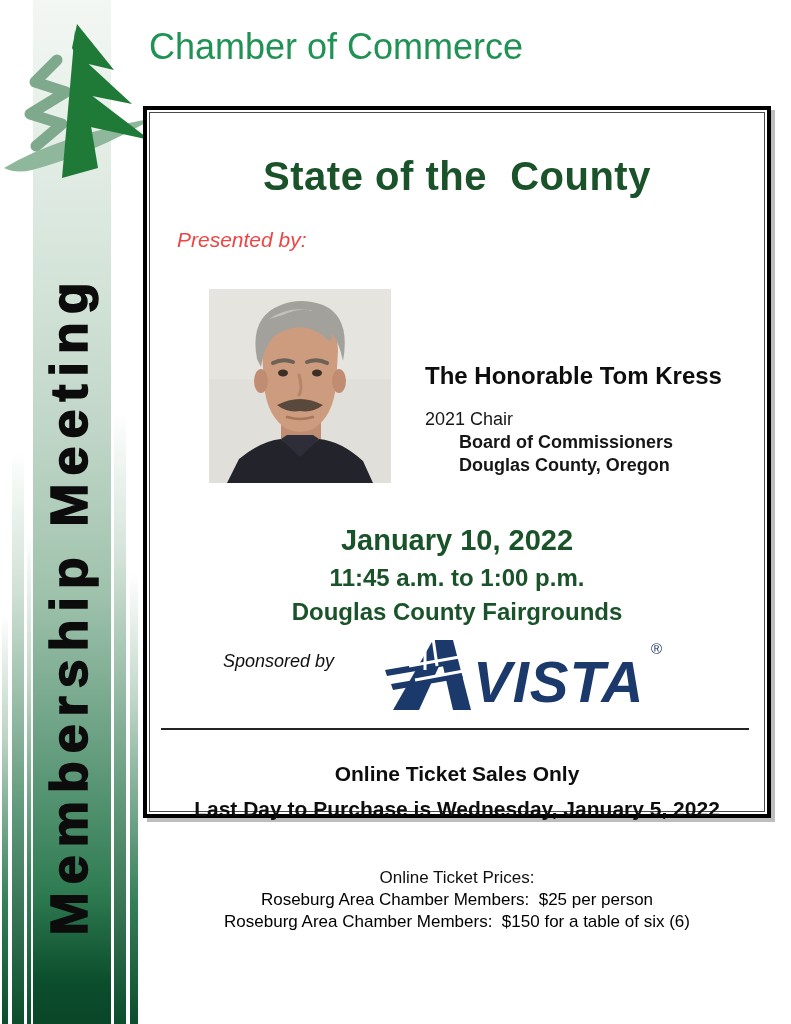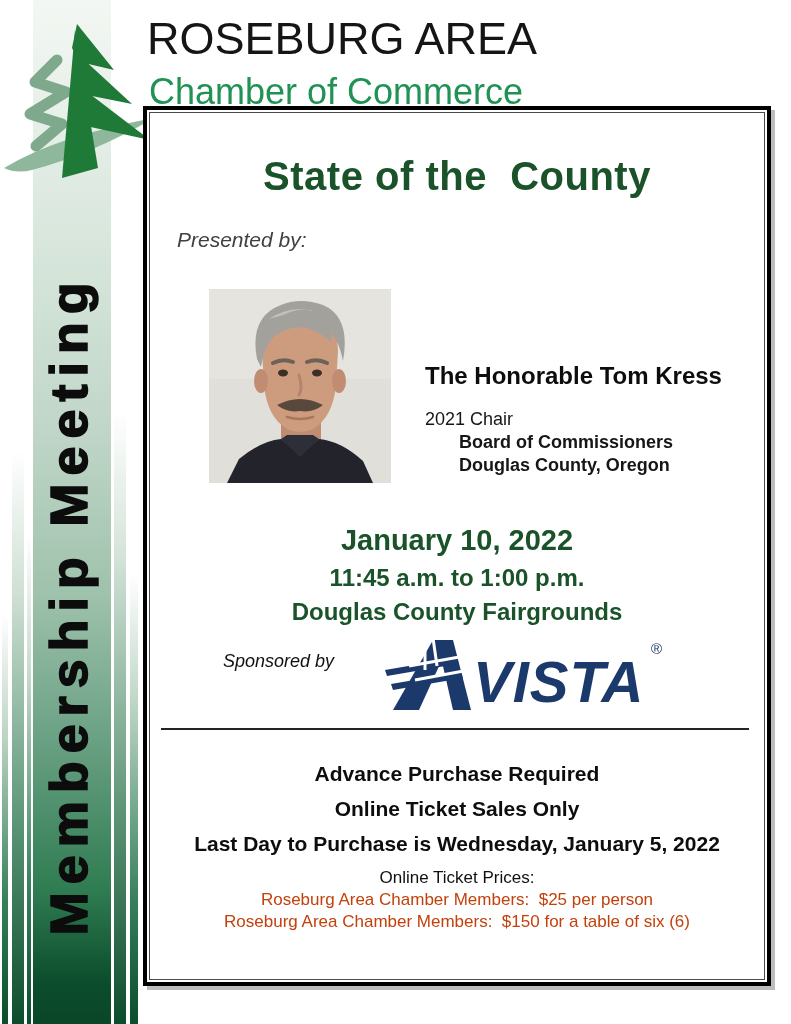--- a/index.html
+++ b/index.html
@@ -39,34 +39,34 @@
   }
 
   
   .tree-logo { position:absolute; left:2px; top:8px; width:158px; height:190px; }
   .org-name  { position:absolute; left:147px; top:16px; line-height:1; }
   .org-line1 { font-size:45px; color:#151515; letter-spacing:0px; font-weight:500; }
   .org-line2 { font-size:36px; color:#1f9254; margin-top:13px; margin-left:2px; }
 
   
   .box-outer {
-    position:absolute; left:143px; top:106px; width:628px; height:880px;
+    position:absolute; left:143px; top:106px; width:628px; height:712px;
     background:#fff; border:4px solid #000;
     box-shadow:4px 4px 0 #bdbdbd;
   }
   .box-inner { position:absolute; inset:2px; border:1px solid #4a4a4a; pointer-events:none; }
 
   .flyer-title {
     position:absolute; left:0; top:44px; width:100%;
     text-align:center; font-size:40px; font-weight:bold; color:#1a5329;
     letter-spacing:0.5px; white-space:pre-wrap;
   }
   .presented-by {
     position:absolute; left:30px; top:118px;
-    font-style:italic; font-size:21px; color:#404040;
+    font-style:italic; font-size:21px; color:#ef4444;
   }
   .portrait { position:absolute; left:62px; top:179px; width:182px; height:194px; }
 
   .speaker-block { position:absolute; left:278px; top:251px; line-height:1.28; }
   .speaker-name  { font-size:24px; font-weight:bold; color:#0d0d0d; margin-bottom:16px; }
   .speaker-role  { font-size:18px; color:#161616; }
   .speaker-org, .speaker-loc { font-size:18px; font-weight:bold; color:#161616;margin-left:34px; }
 
   .event-block { position:absolute; left:0; top:414px; width:100%; text-align:center; color:#1a5329; }
   .event-date  { font-size:29px; font-weight:bold;text-align:center; }
@@ -76,21 +76,21 @@
   .sponsor-label { position:absolute; left:76px; top:541px; font-style:italic; font-size:18px; color:#101010; }
   .avista-logo   { position:absolute; left:238px; top:526px; width:284px; height:78px; }
 
   .divider { position:absolute; left:14px; top:618px; width:588px; height:2px; background:#242424; }
 
   .purchase-block { position:absolute; left:0; top:646px; width:100%; text-align:center; }
   .purchase-line  { font-size:21px; font-weight:bold; color:#0d0d0d; line-height:35px; }
 
   .prices-block   { position:absolute; left:0; top:757px; width:100%; text-align:center; }
   .prices-heading { font-size:17px; color:#101010; line-height:22px; }
-  .price-line     { font-size:17px; color:#c2410c; line-height:22px; white-space:pre-wrap; }
+  .price-line     { font-size:17px; color:#000000; line-height:22px; white-space:pre-wrap; }
 </style>
 </head>
 <body>
 
 <div class="page">
 
   <div class="banner">
     <div class="stripe stripe-l1"></div>
     <div class="stripe stripe-l2"></div>
     <div class="stripe stripe-l3"></div>
@@ -108,21 +108,20 @@
 
     <g fill="#1f7a38">
       <polygon points="75,16 112,62 78,54 70,40"></polygon>
       <polygon points="78,48 130,96 80,86 72,66"></polygon>
       <polygon points="80,80 148,132 84,118 74,96"></polygon>
       <polygon points="73,22 96,160 60,170"></polygon>
     </g>
   </svg>
 
   <div class="org-name">
-    <div class="org-line1">ROSEBURG AREA</div>
     <div class="org-line2">Chamber of Commerce</div>
   </div>
 
   <div class="box-outer">
     <div class="box-inner"></div>
 
     <div class="flyer-title">State of the  County</div>
 
     <div class="presented-by">Presented by:</div>
 
@@ -187,21 +186,20 @@
         <line x1="24" y1="30" x2="80" y2="20"></line>
         <line x1="30" y1="44" x2="84" y2="34"></line>
       </g>
       <text x="88" y="66" font-family="Liberation Sans, sans-serif" font-size="58" font-weight="bold" font-style="italic" letter-spacing="1" fill="#1b3a6b">VISTA</text>
       <text x="266" y="18" font-family="Liberation Sans, sans-serif" font-size="15" fill="#1b3a6b">®</text>
     </svg>
 
     <div class="divider"></div>
 
     <div class="purchase-block">
-      <div class="purchase-line">Advance Purchase Required</div>
       <div class="purchase-line">Online Ticket Sales Only</div>
       <div class="purchase-line">Last Day to Purchase is Wednesday, January 5, 2022</div>
     </div>
 
     <div class="prices-block">
       <div class="prices-heading">Online Ticket Prices:</div>
       <div class="price-line">Roseburg Area Chamber Members:  $25 per person</div>
       <div class="price-line">Roseburg Area Chamber Members:  $150 for a table of six (6)</div>
     </div>
   </div>

